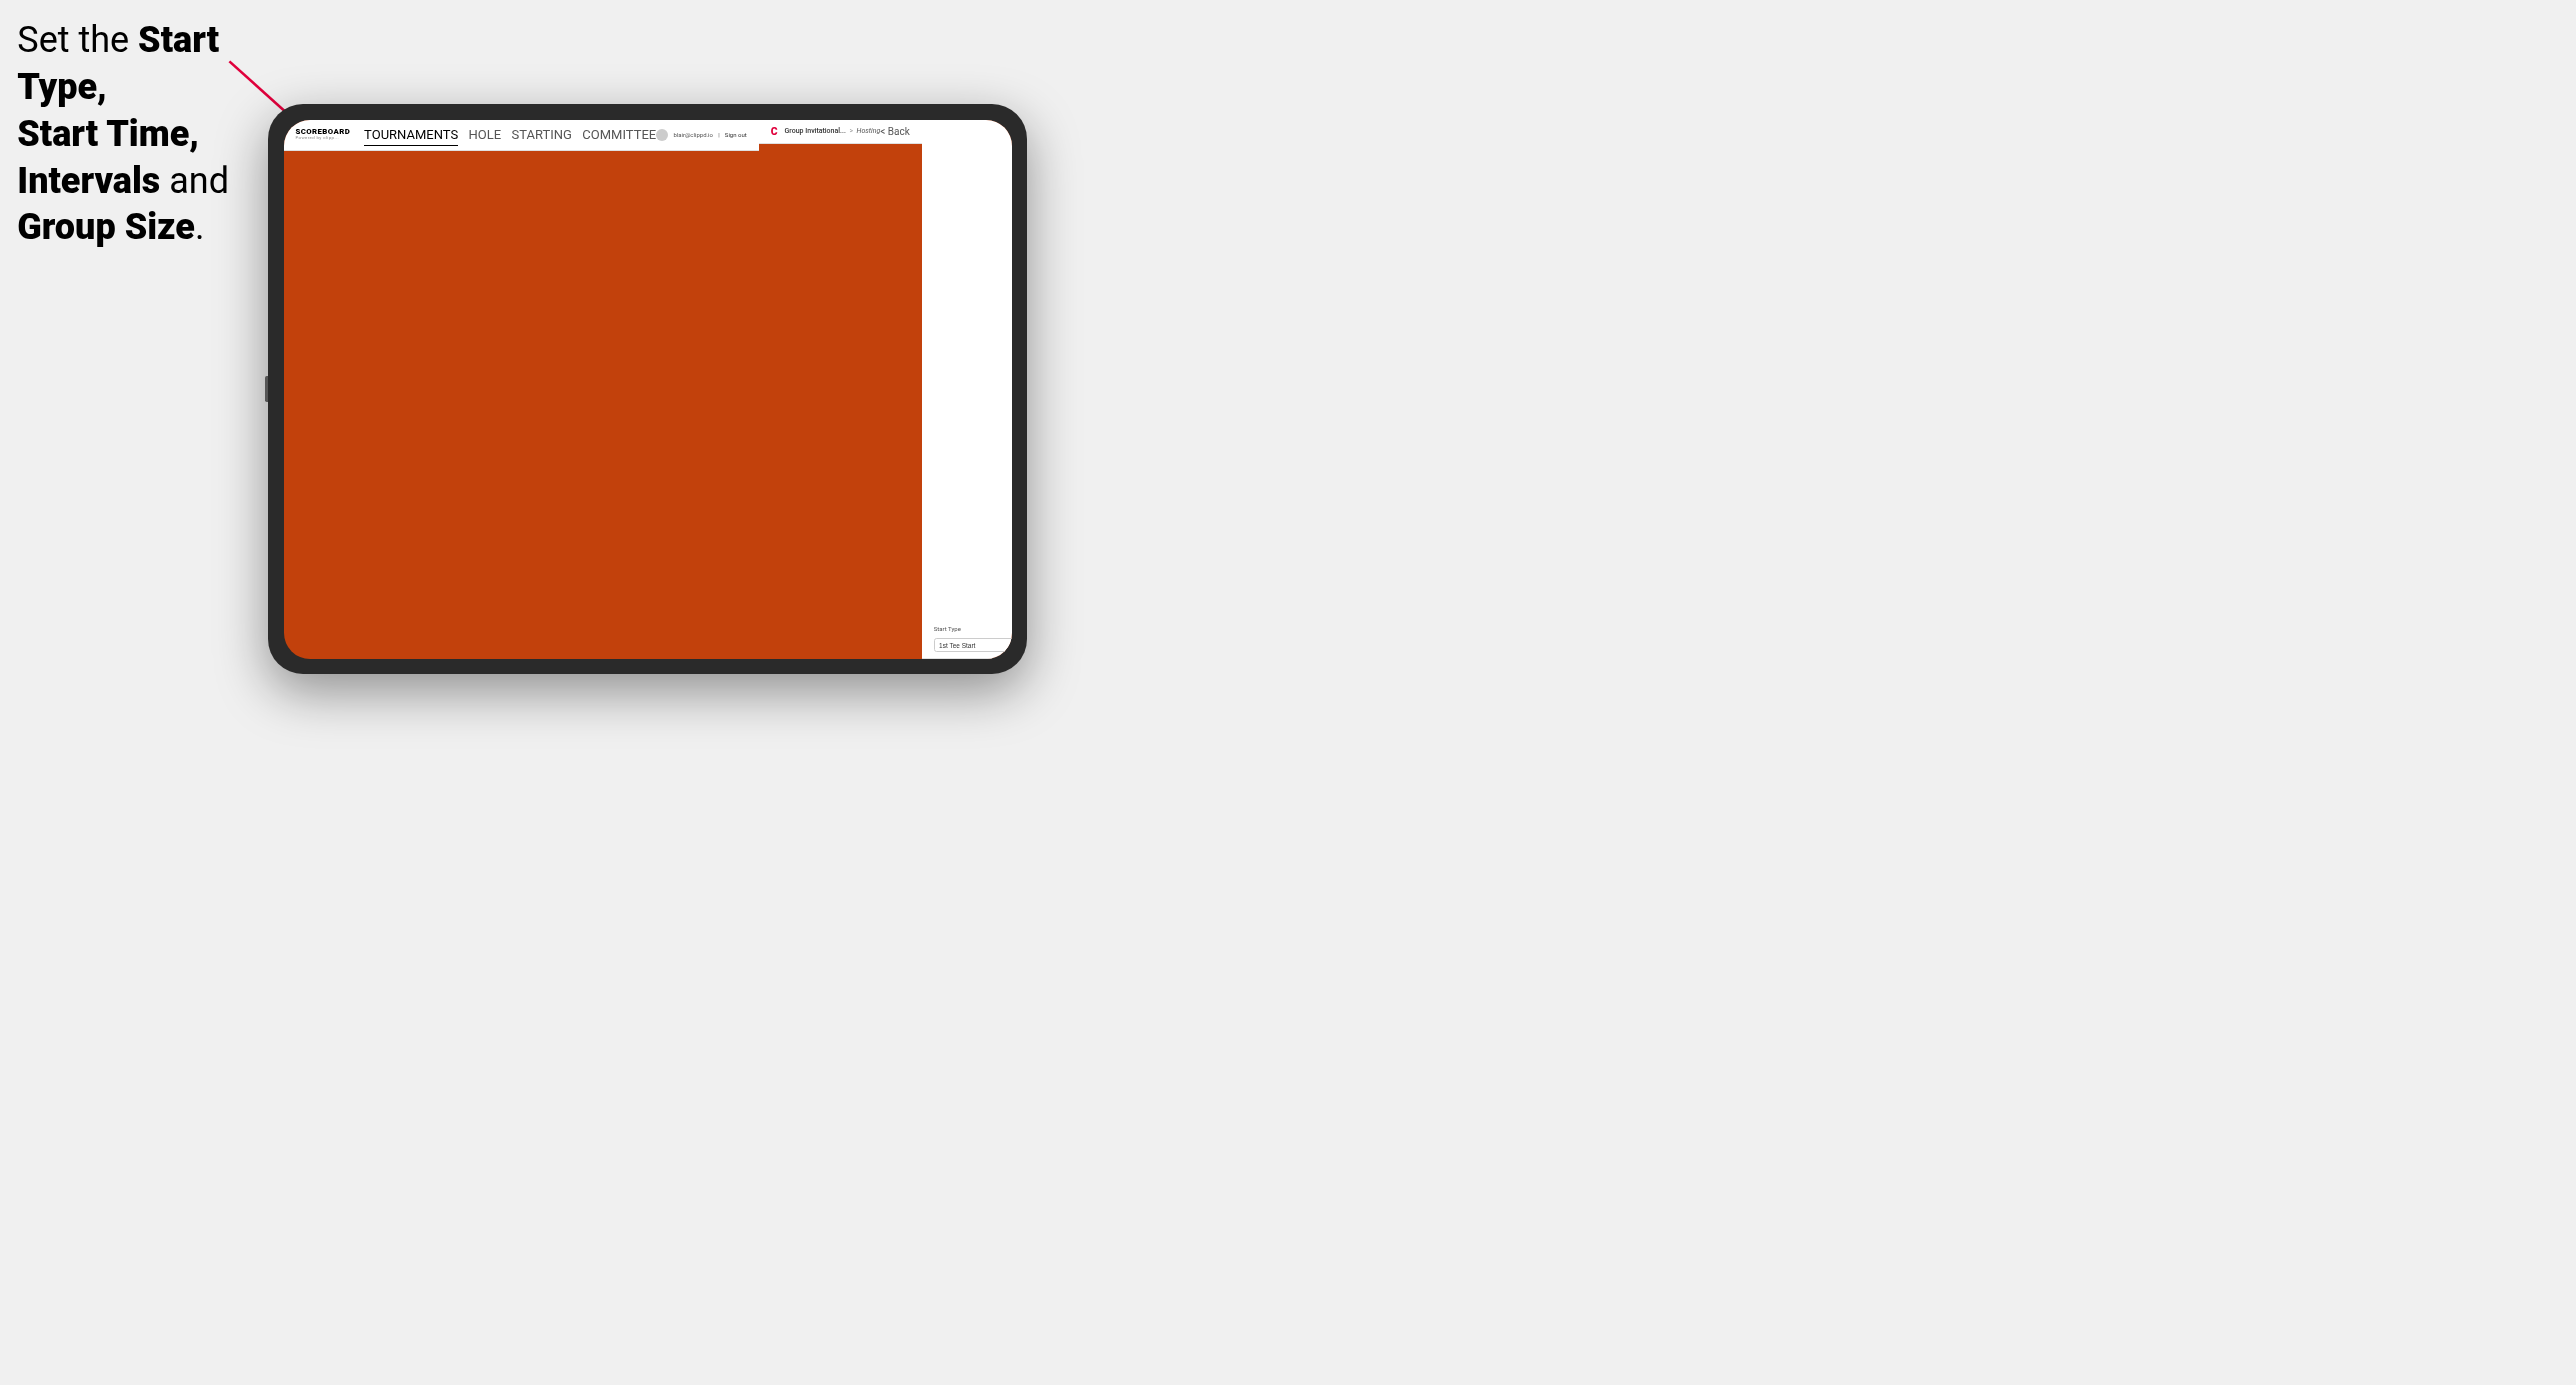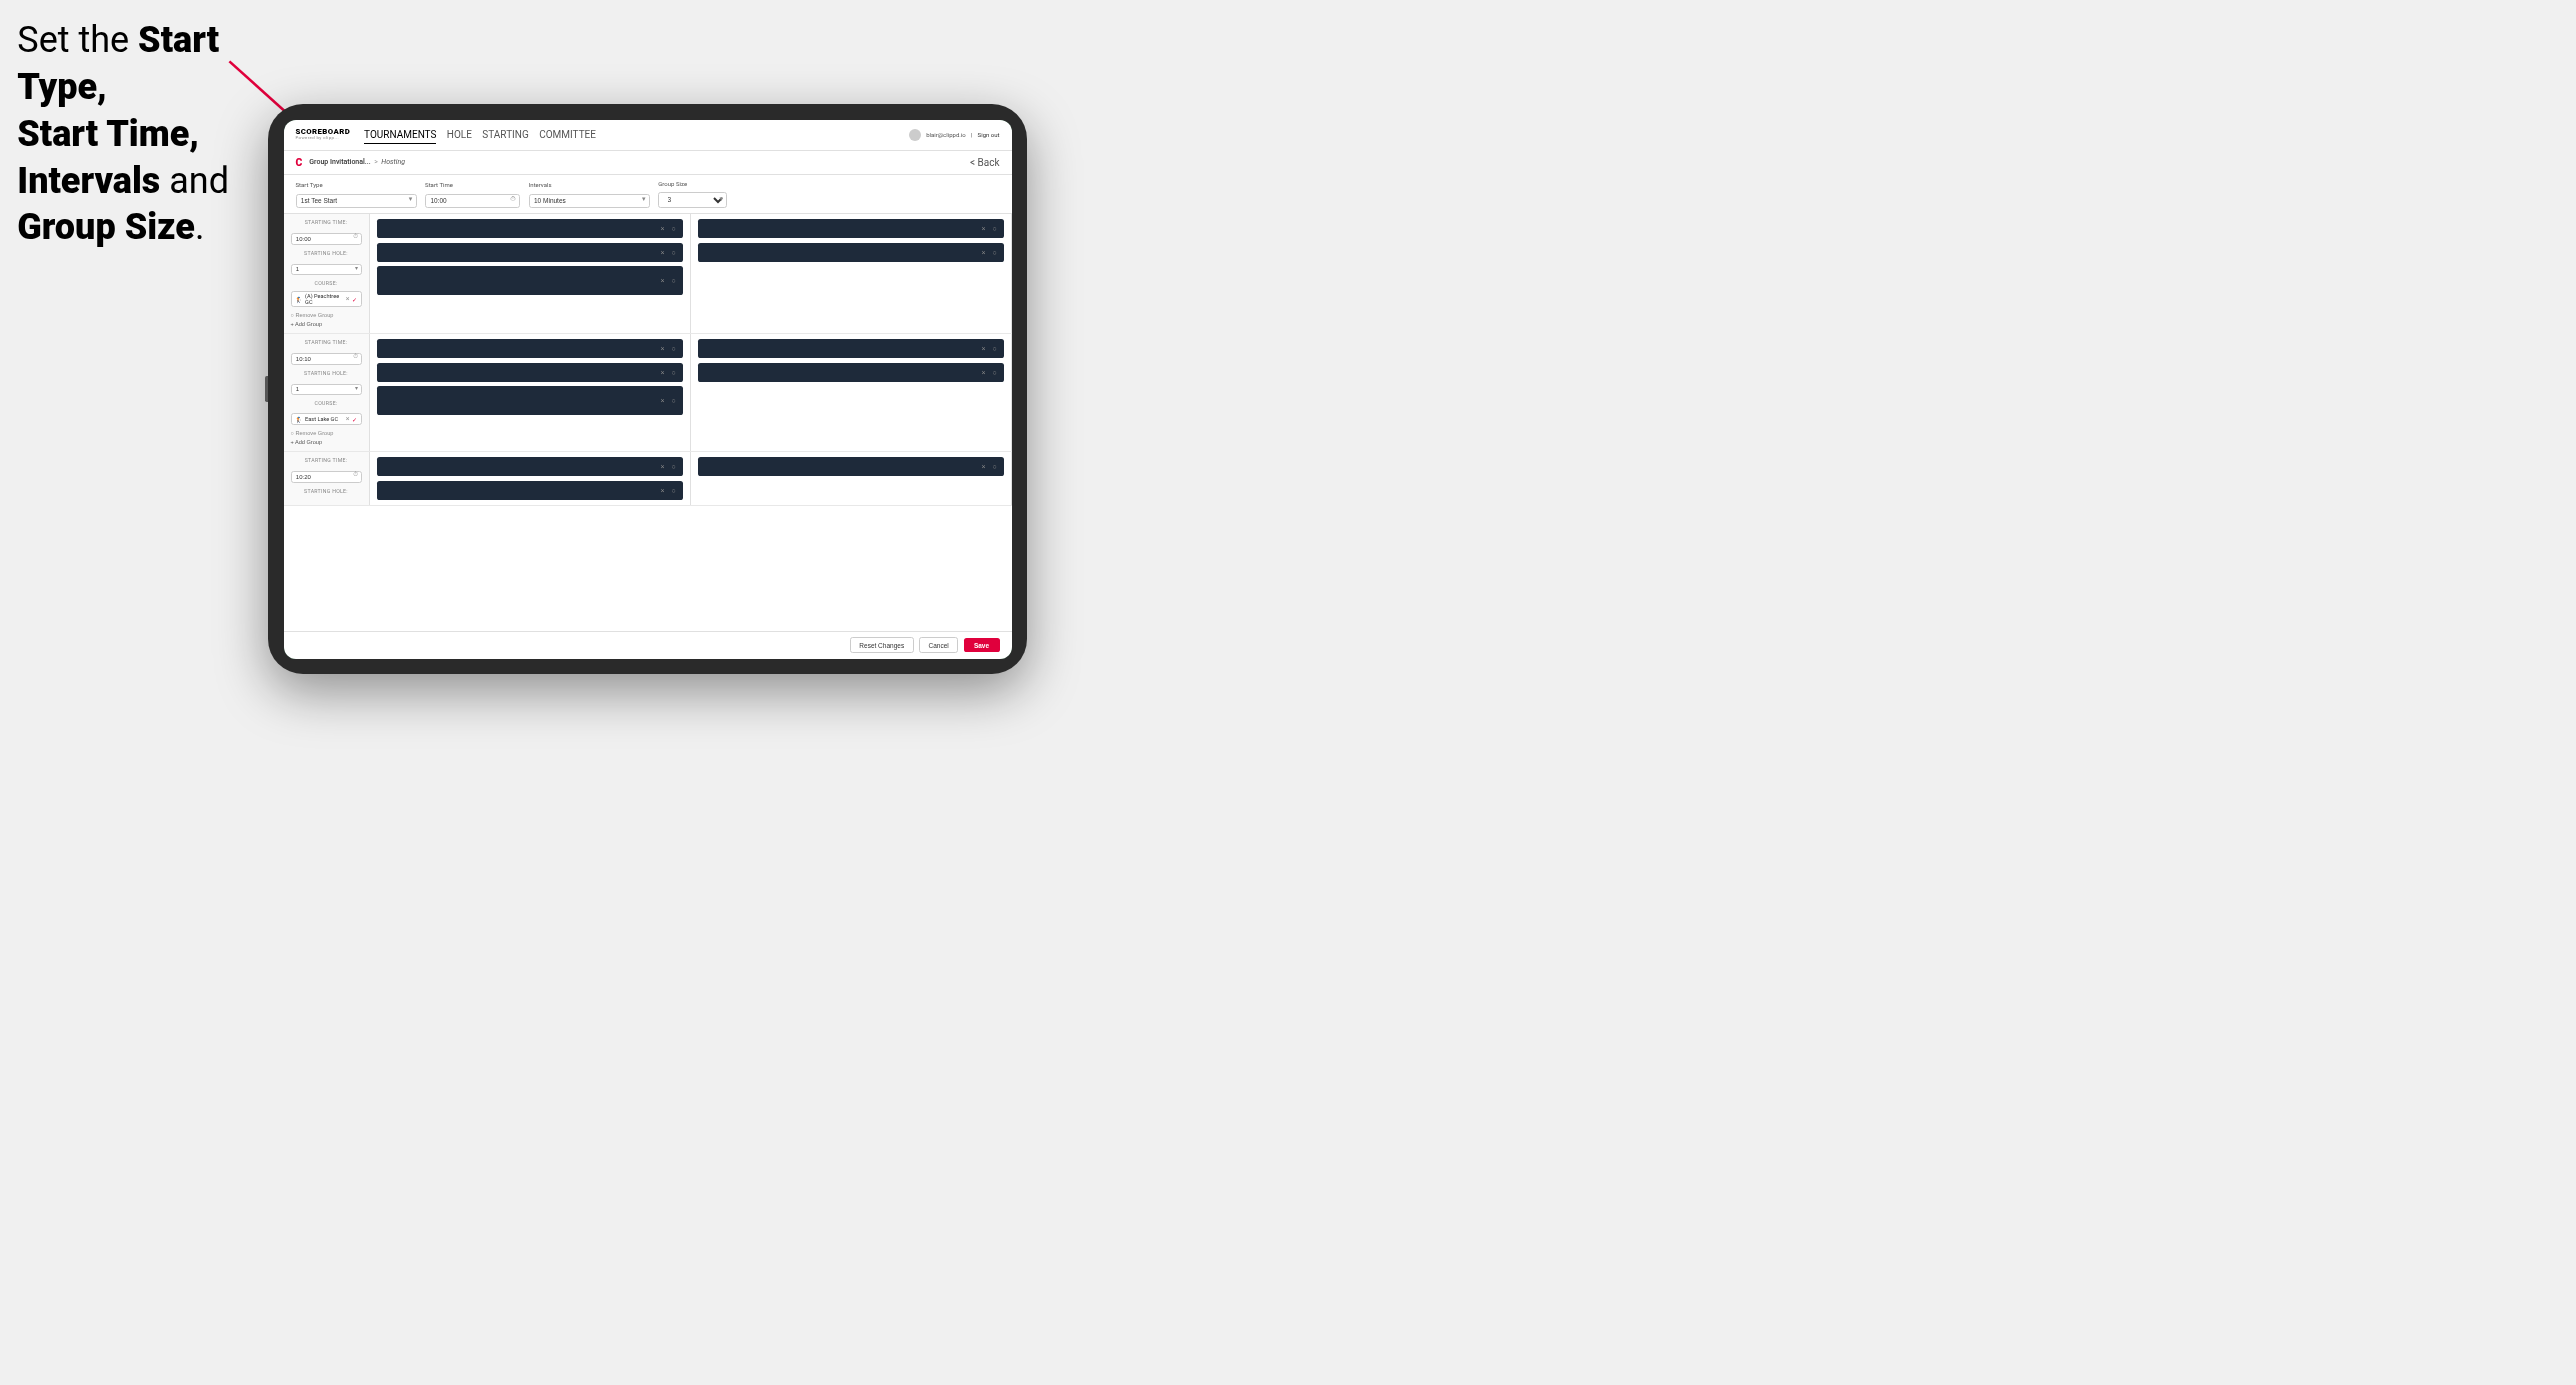--- a/index.html
+++ b/index.html
@@ -45,25 +45,25 @@
       height: 570px;
       background: #2a2a2a;
       border-radius: 35px;
       padding: 15.5px;
       box-shadow: 0 17.3px 52px rgba(0,0,0,0.4);
     }
 
     .tablet-screen {
       width: 100%;
       height: 100%;
-      background: #14532d;
-      border-radius: 12px;
+      background: #c2410c;
+      border-radius: 26px;
       overflow: hidden;
       display: flex;
-      flex-direction: column;
+      flex-direction: row;
     }
 
     
     .nav-bar {
       background: #fff;
       border-bottom: 0.9px solid #e0e0e0;
       display: flex;
       align-items: center;
       padding: 0 12px;
       height: 31px;
@@ -84,21 +84,21 @@
       color: #888;
       display: block;
     }
 
     .nav-tabs {
       display: flex;
       gap: 10.4px;
       flex: 1;
     }
     .nav-tab {
-      font-size: 10px;
+      font-size: 13px;
       color: #555;
       padding: 3.5px 0;
       cursor: pointer;
       border-bottom: 1.7px solid transparent;
     }
     .nav-tab.active {
       color: #000;
       border-bottom: 1.7px solid #000;
     }
 

